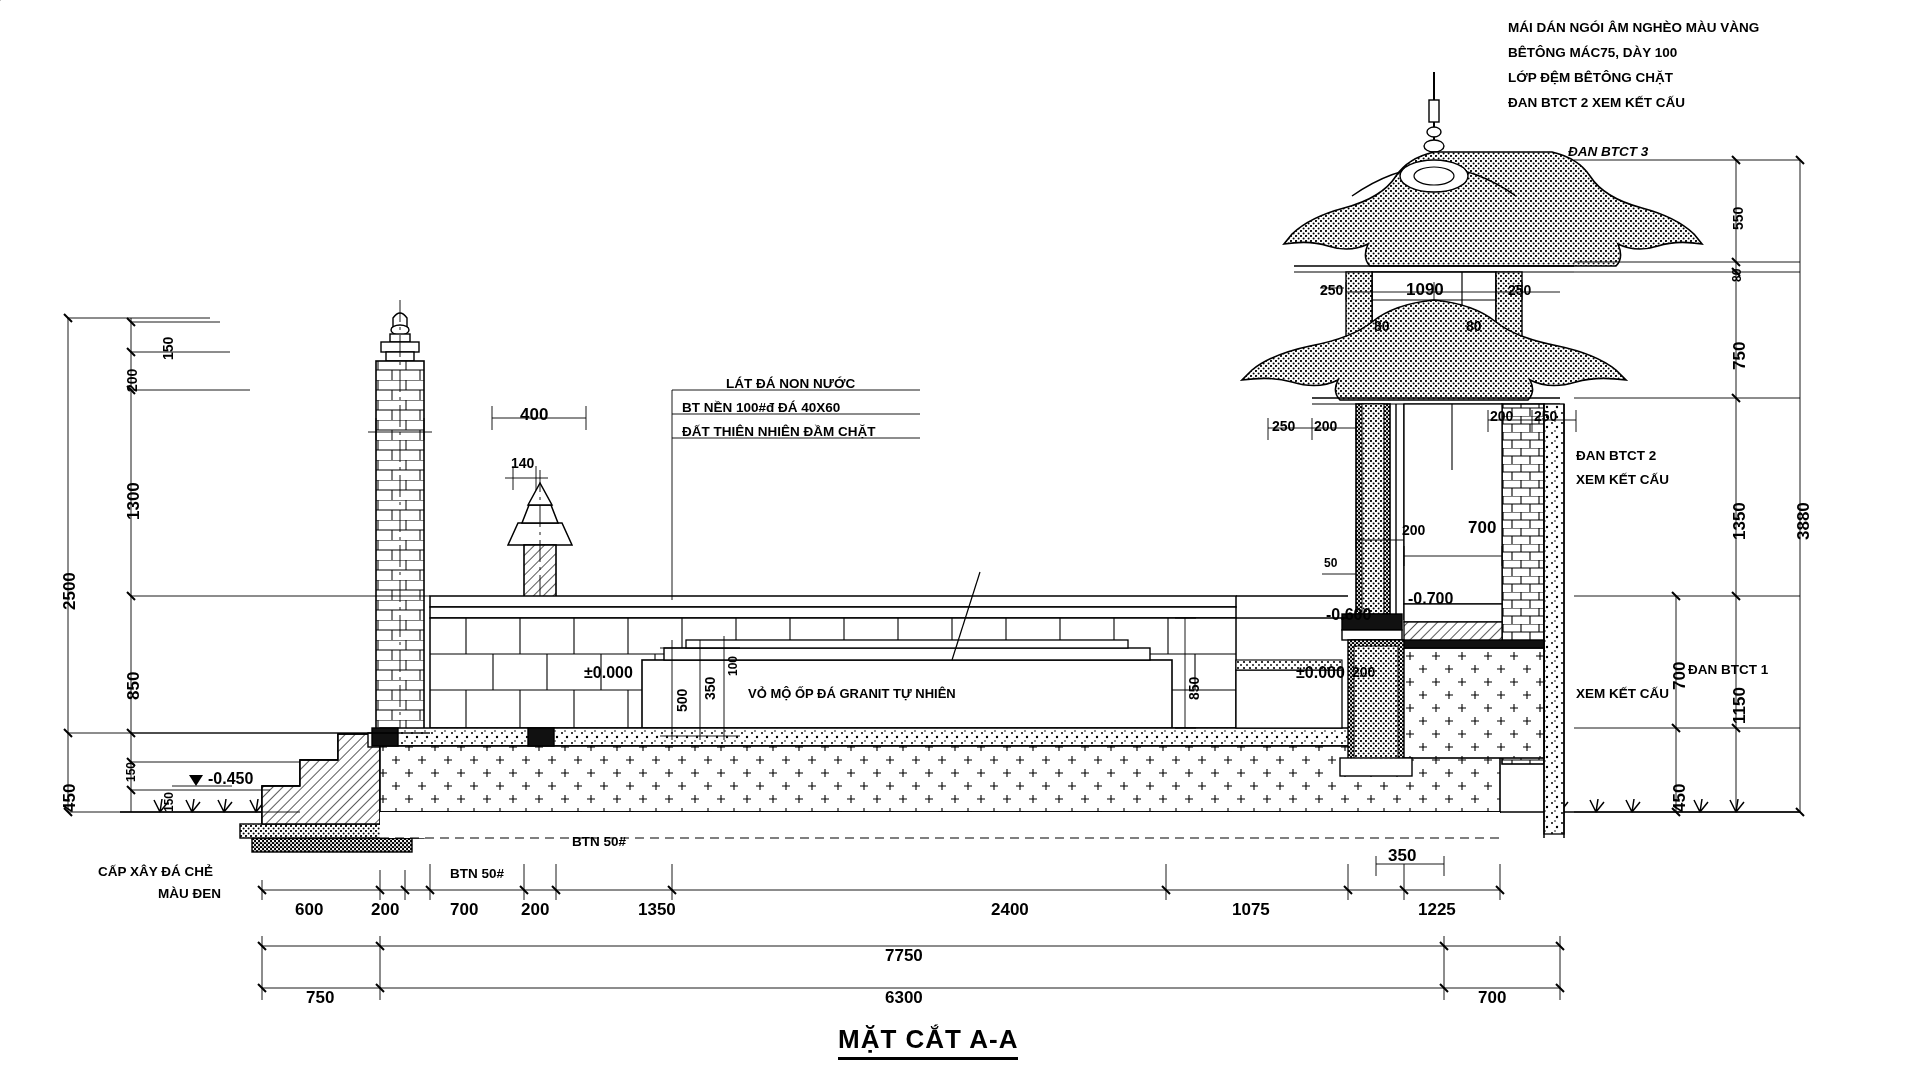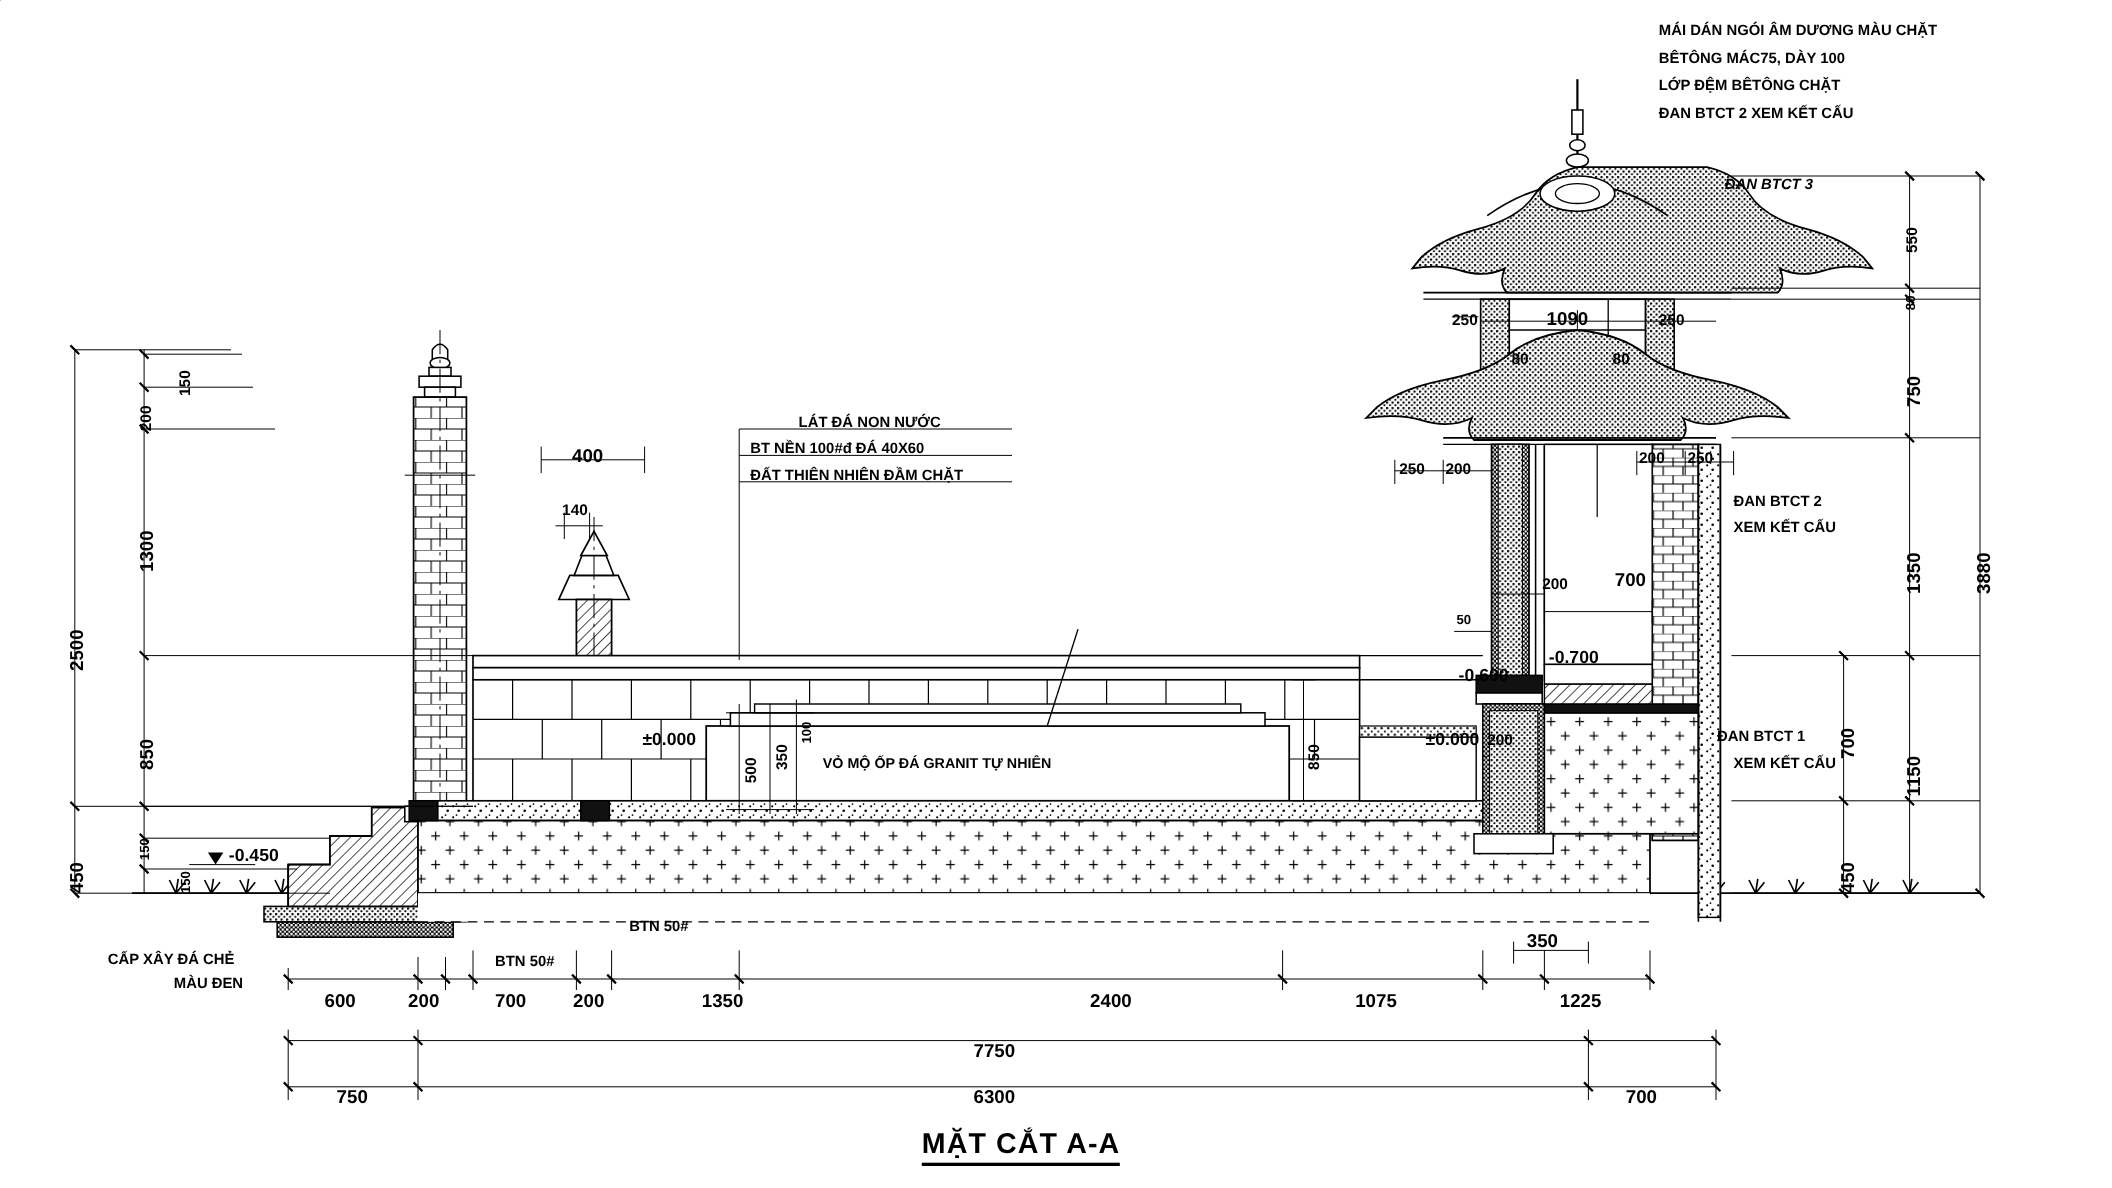--- a/index.html
+++ b/index.html
@@ -417,31 +417,31 @@
       <path d="M64 314 l8 8 M127 318 l8 8 M127 348 l8 8 M127 386 l8 8
                M64 729 l8 8 M127 729 l8 8 M127 758 l8 8 M64 808 l8 8 M127 786 l8 8
                M127 592 l8 8"></path>
       <path d="M1732 156 l8 8 M1796 156 l8 8 M1732 258 l8 8 M1732 268 l8 8
                M1732 394 l8 8 M1732 592 l8 8 M1672 592 l8 8 M1672 724 l8 8
                M1732 724 l8 8 M1672 808 l8 8 M1796 808 l8 8"></path>
     </g>
   </g>
 </svg>
 
-<div class="note" style="left:1508px;top:20px;">MÁI DÁN NGÓI ÂM DƯƠNG MÀU CHẶT</div>
+<div class="note" style="left:1508px;top:20px;">MÁI DÁN NGÓI ÂM NGHÈO MÀU VÀNG</div>
 <div class="note" style="left:1508px;top:45px;">BÊTÔNG MÁC75, DÀY 100</div>
 <div class="note" style="left:1508px;top:70px;">LỚP ĐỆM BÊTÔNG CHẶT</div>
 <div class="note" style="left:1508px;top:95px;">ĐAN BTCT 2 XEM KẾT CẤU</div>
 
-<div class="note" style="left:1568px;top:144px;font-style:italic;margin-top:16px;">ĐAN BTCT 3</div>
+<div class="note" style="left:1568px;top:144px;font-style:italic;">ĐAN BTCT 3</div>
 
 <div class="note" style="left:1576px;top:448px;">ĐAN BTCT 2</div>
 <div class="note" style="left:1576px;top:472px;">XEM KẾT CẤU</div>
 
-<div class="note" style="left:1516px;top:662px;padding-left:45px;">ĐAN BTCT 1</div>
+<div class="note" style="left:1643px;top:662px;padding-left:45px;">ĐAN BTCT 1</div>
 <div class="note" style="left:1576px;top:686px;">XEM KẾT CẤU</div>
 
 <div class="note" style="left:682px;top:376px;margin-left:44px;">LÁT ĐÁ NON NƯỚC</div>
 <div class="note" style="left:682px;top:400px;">BT NỀN 100#đ ĐÁ 40X60</div>
 <div class="note" style="left:682px;top:424px;">ĐẤT THIÊN NHIÊN ĐẦM CHẶT</div>
 
 <div class="note" style="left:748px;top:686px;font-size:13px;">VỎ MỘ ỐP ĐÁ GRANIT TỰ NHIÊN</div>
 
 <div class="note" style="left:98px;top:864px;text-align:center;">CẤP XÂY ĐÁ CHẺ</div>
 <div class="note" style="left:158px;top:886px;">MÀU ĐEN</div>

